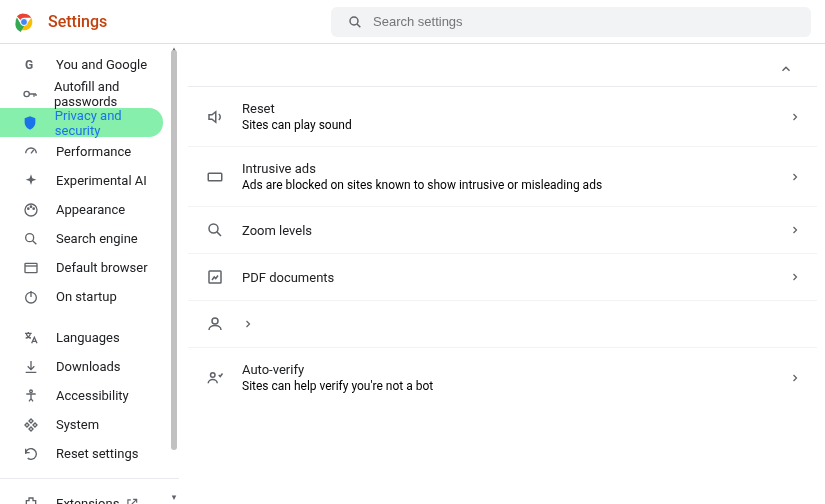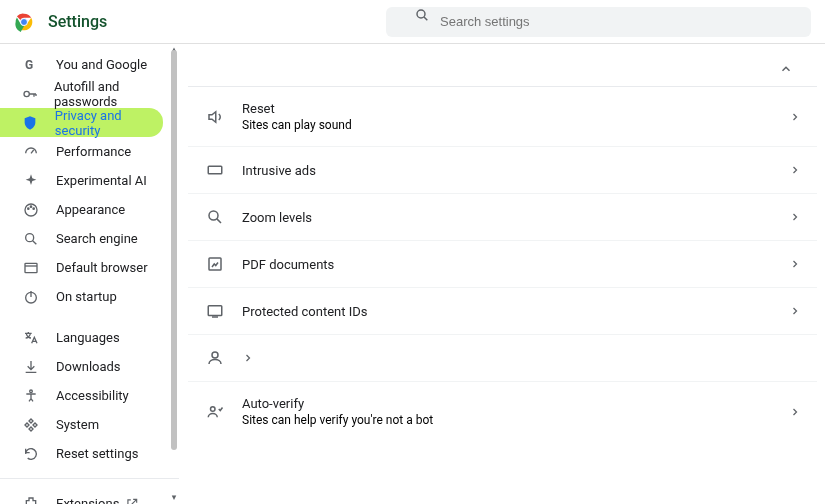--- a/index.html
+++ b/index.html
@@ -15,29 +15,30 @@
   .header {
     height: 44px;
     display: flex;
     align-items: center;
     border-bottom: 1px solid #e0e0e0;
     padding: 0 14px;
   }
   .logo {
     width: 20px; height: 20px; margin-right: 14px; position: relative;
   }
-  .title { font-size: 16px; color: #14532d; font-weight: 500; }
+  .title { font-size: 16px; color: #c2410c; font-weight: 500; }
   .search-wrap {
     margin-left: auto;
-    width: 425px;
+    width: 480px;
     height: 30px;
     background: #f1f3f4;
     border-radius: 6px;
     display: flex;
-    padding: 0 28px;
+    align-items: center;
+    padding: 0 16px;
   }
   .search-wrap input {
     border: none; background: transparent; outline: none;
     font-size: 13px; color: #5f6368; flex: 1; margin-left: 10px;
   }
   .body { display: flex; height: calc(504px - 44px); }
   .sidebar {
     width: 180px;
     padding-top: 6px;
     position: relative;
@@ -55,21 +56,21 @@
     display: flex; align-items: center;
     height: 29px;
     padding-left: 22px;
     font-size: 13px;
     color: #202124;
     cursor: pointer;
     border-radius: 0 14px 14px 0;
     margin-right: 16px;
   }
   .nav-item.active {
-    background: #bef264;
+    background: #86efac;
     color: #1a73e8;
   }
   .nav-item .nav-icon {
     width: 18px; margin-right: 16px; display: flex; justify-content: center; color: #5f6368;
   }
   .nav-item.active .nav-icon { color: #1a73e8; }
   .nav-sep { height: 12px; }
   .nav-divider { border-top: 1px solid #e8eaed; margin: 10px 0; }
   .ext-icon { margin-left: 6px; }
   .content {
@@ -305,20 +306,21 @@
       </div>
 
       <div class="row">
         <span class="row-icon">
             <svg width="18" height="18" viewBox="0 0 24 24" fill="none" stroke="#5f6368" stroke-width="2">
               <rect x="3" y="7" width="18" height="10" rx="1"></rect>
             </svg>
           </span>
         <div class="row-text">
           <div class="row-title">Intrusive ads</div>
+          <div class="row-sub">Ads are blocked on sites known to show intrusive or misleading ads</div>
         </div>
         <span class="chevron">
             <svg width="12" height="12" viewBox="0 0 24 24" fill="none" stroke="#5f6368" stroke-width="2.5">
               <path d="M9 6l6 6-6 6"></path>
             </svg>
           </span>
       </div>
 
       <div class="row">
         <span class="row-icon">
@@ -347,36 +349,20 @@
         <div class="row-text">
           <div class="row-title">PDF documents</div>
         </div>
         <span class="chevron">
             <svg width="12" height="12" viewBox="0 0 24 24" fill="none" stroke="#5f6368" stroke-width="2.5">
               <path d="M9 6l6 6-6 6"></path>
             </svg>
           </span>
       </div>
 
-      <div class="row">
-        <span class="row-icon">
-            <svg width="18" height="18" viewBox="0 0 24 24" fill="none" stroke="#5f6368" stroke-width="2">
-              <rect x="3" y="5" width="18" height="13" rx="1"></rect>
-              <path d="M8 20h8"></path>
-            </svg>
-          </span>
-        <div class="row-text">
-          <div class="row-title">Protected content IDs</div>
-        </div>
-        <span class="chevron">
-            <svg width="12" height="12" viewBox="0 0 24 24" fill="none" stroke="#5f6368" stroke-width="2.5">
-              <path d="M9 6l6 6-6 6"></path>
-            </svg>
-          </span>
-      </div>
 
 
       <div class="row">
         <span class="row-icon">
             <svg width="18" height="18" viewBox="0 0 24 24" fill="none" stroke="#5f6368" stroke-width="2">
               <circle cx="12" cy="8" r="4"></circle>
               <path d="M4 20c0-4 4-6 8-6s8 2 8 6"></path>
             </svg>
           </span>
         <span class="chevron">

